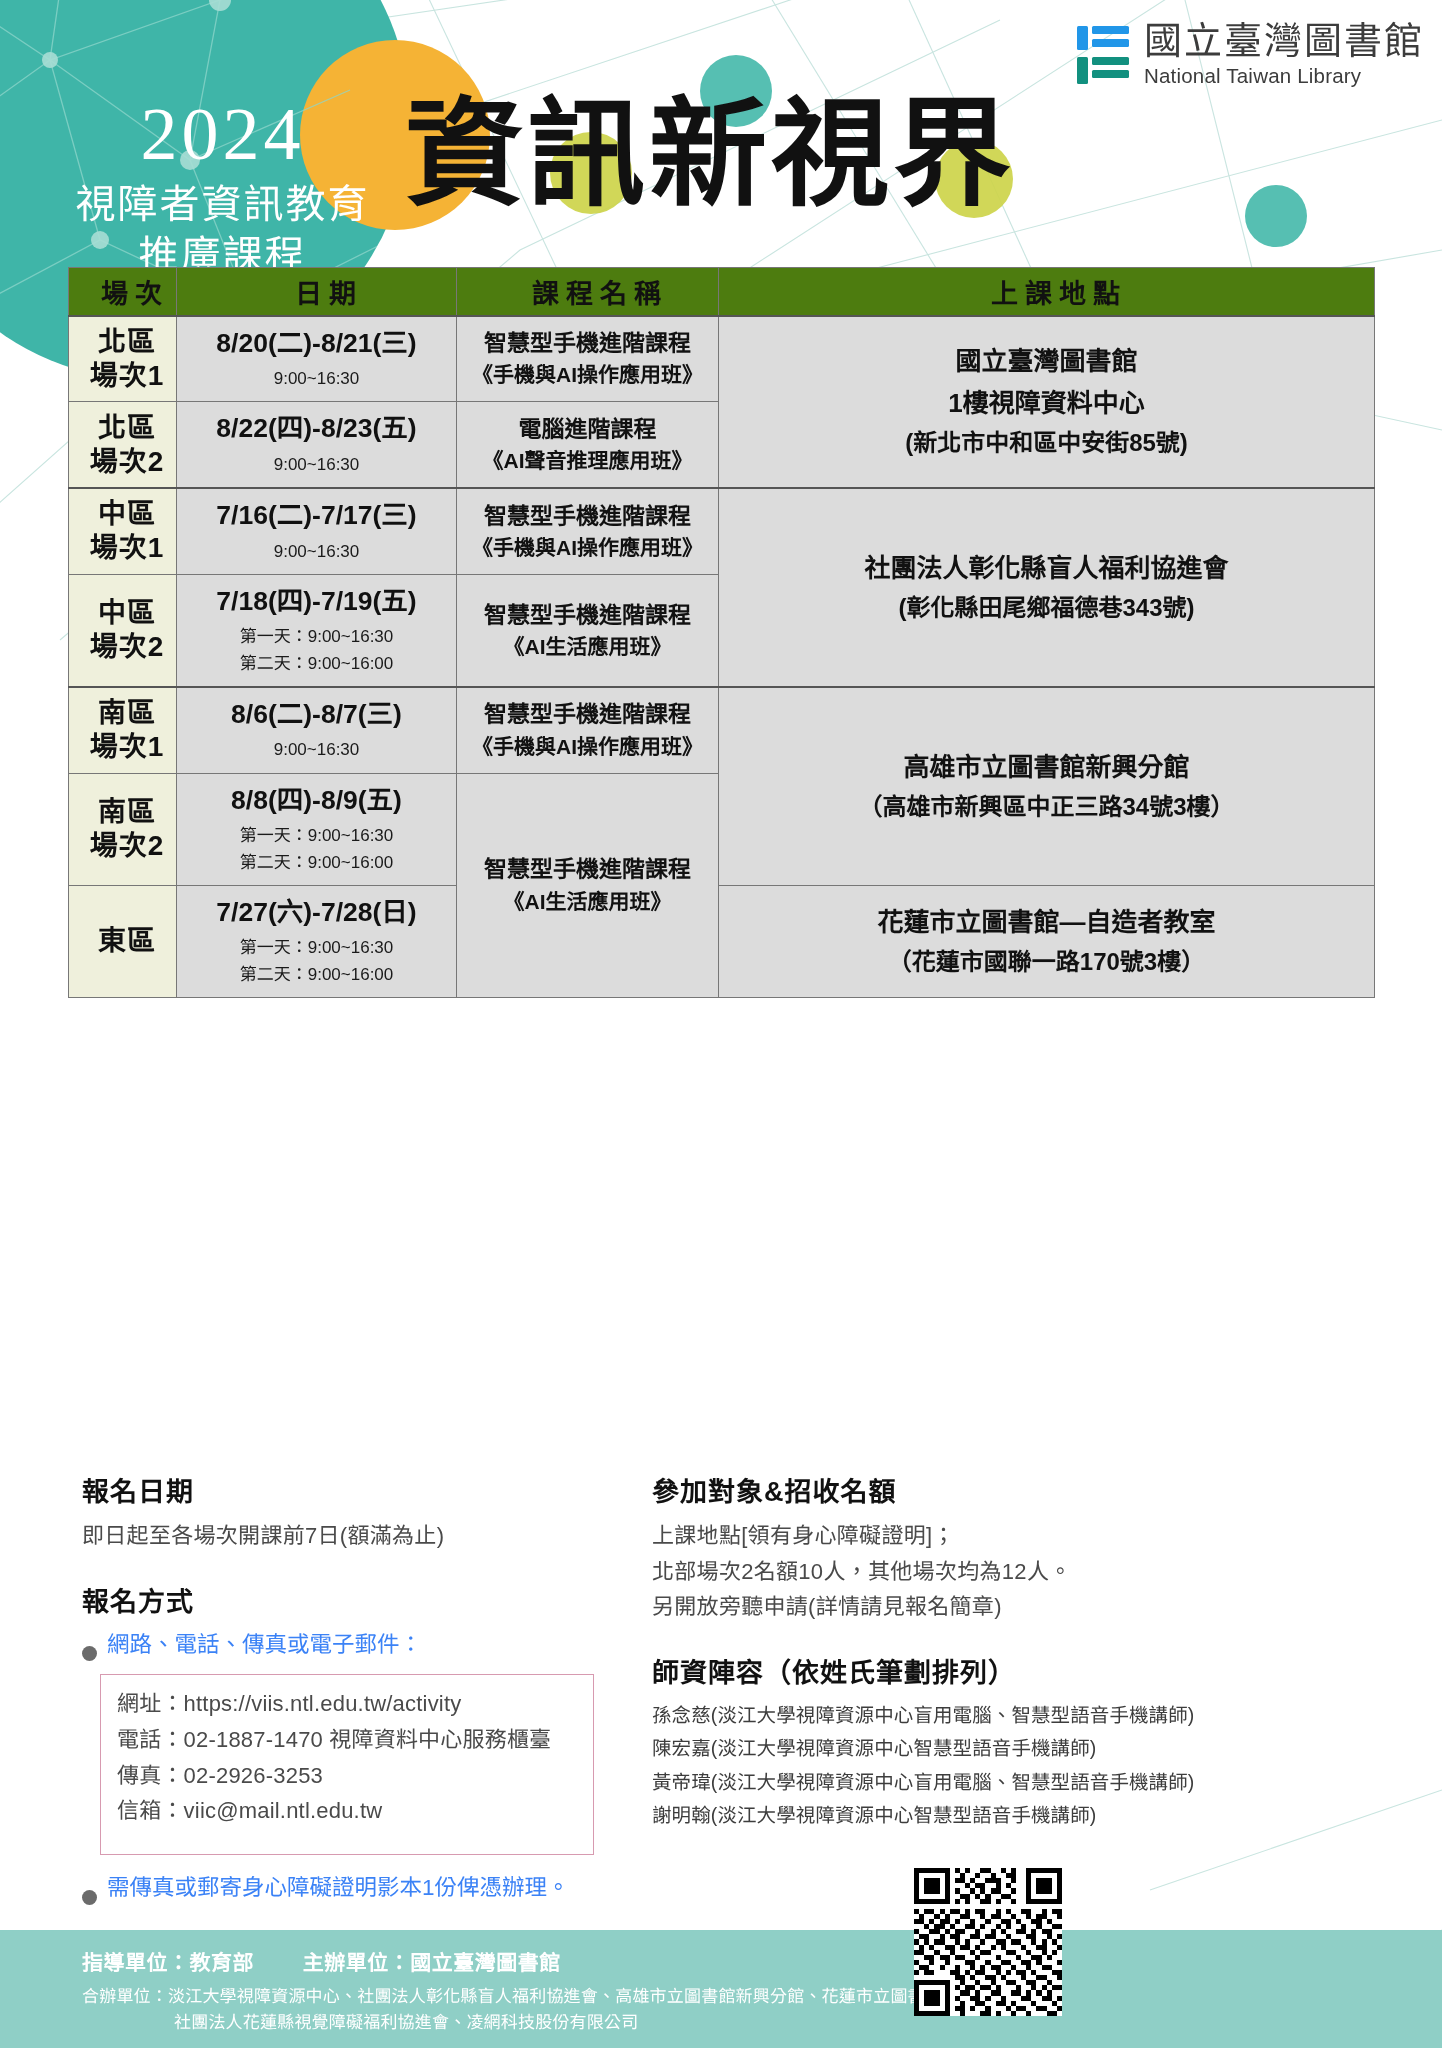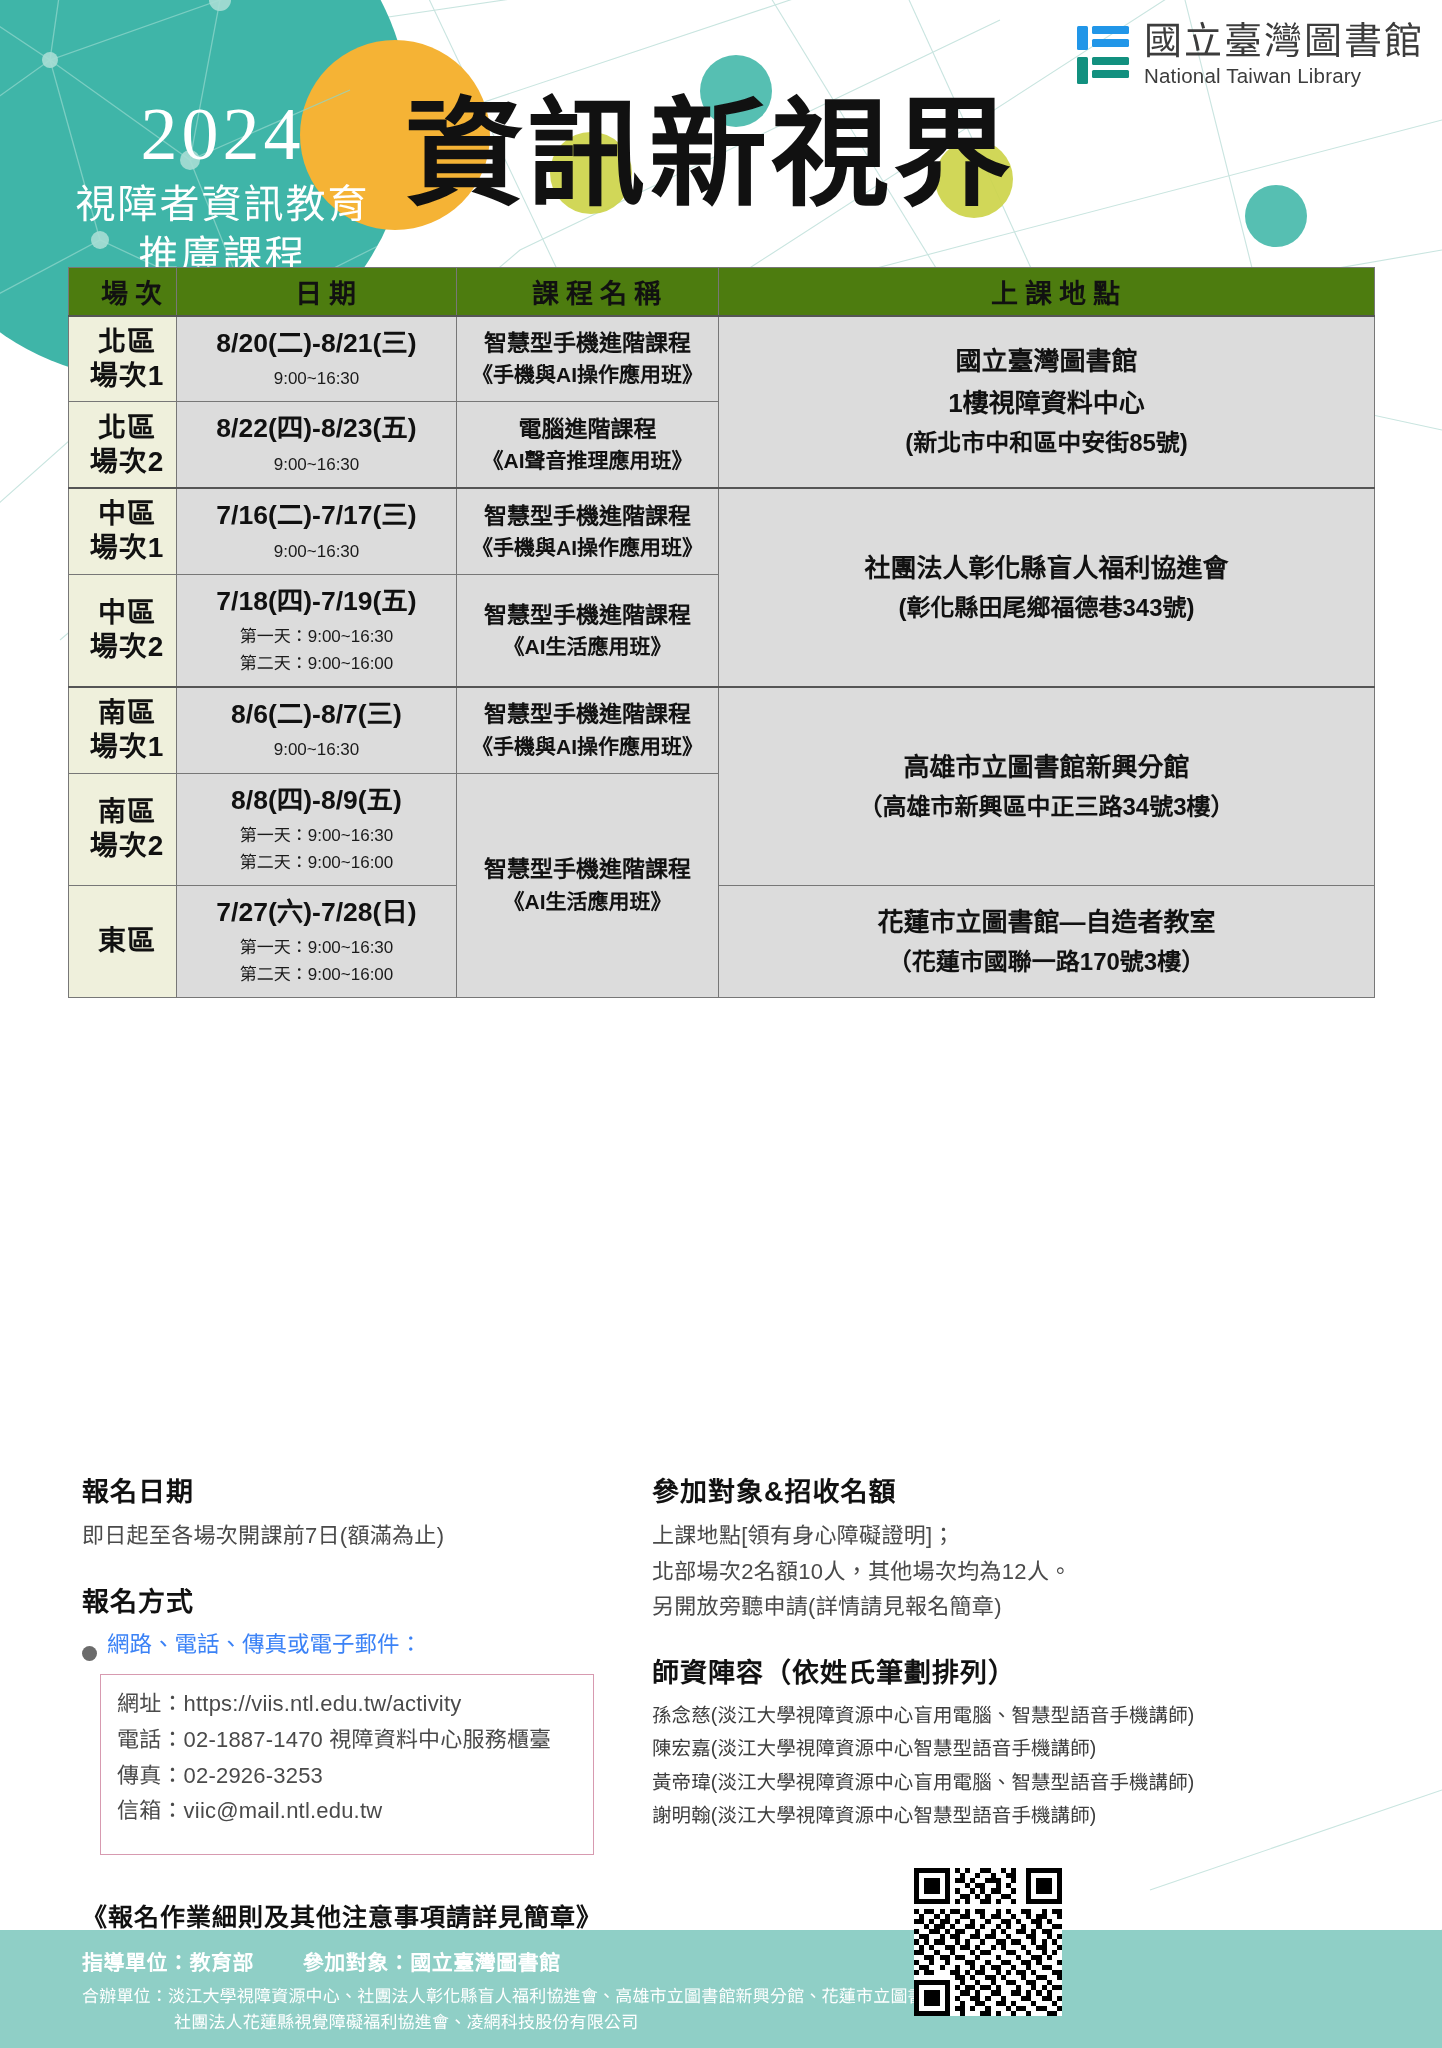--- a/index.html
+++ b/index.html
@@ -470,20 +470,24 @@
 
       <div class="contact-box">
         <div>網址：https://viis.ntl.edu.tw/activity</div>
         <div>電話：02-1887-1470 視障資料中心服務櫃臺</div>
         <div>傳真：02-2926-3253</div>
         <div>信箱：viic@mail.ntl.edu.tw</div>
       </div>
 
       <div class="gap-md"></div>
 
+      <div class="bullet-row">
+        <span class="dot"></span>
+        <span>需傳真或郵寄身心障礙證明影本1份俾憑辦理。</span>
+      </div>
 
       <div class="note-strong">《報名作業細則及其他注意事項請詳見簡章》</div>
     </div>
 
     <div class="col-right">
       <div class="sec-head">參加對象&amp;招收名額</div>
       <div id="target-lines">
           <div class="sec-line">上課地點[領有身心障礙證明]；</div>
           <div class="sec-line">北部場次2名額10人，其他場次均為12人。</div>
           <div class="sec-line">另開放旁聽申請(詳情請見報名簡章)</div>
@@ -542,21 +546,21 @@
       <path d="M9 26h1v1H9zM12 26h2v1h-2zM16 26h2v1h-2zM19 26h1v1h-1zM23 26h1v1h-1zM27 26h1v1h-1z"></path>
       <path d="M8 27h2v1H8zM11 27h1v1h-1zM14 27h1v1h-1zM18 27h1v1h-1zM20 27h2v1h-2zM24 27h2v1h-2zM28 27h1v1h-1z"></path>
       <path d="M9 28h1v1H9zM13 28h2v1h-2zM16 28h1v1h-1zM19 28h1v1h-1zM22 28h1v1h-1zM26 28h2v1h-2z"></path>
     </g>
   </svg>
 
   <div class="footer">
     <div class="f-row1">
       <span>指導單位：教育部</span>
       <span class="sp"></span>
-      <span>參加對象：國立臺灣圖書館</span>
+      <span>主辦單位：國立臺灣圖書館</span>
     </div>
     <div class="f-row2">
       <div>合辦單位：淡江大學視障資源中心、社團法人彰化縣盲人福利協進會、高雄市立圖書館新興分館、花蓮市立圖書館</div>
       <div style="padding-left:92px">社團法人花蓮縣視覺障礙福利協進會、凌網科技股份有限公司</div>
     </div>
   </div>
 
 </div>
 
 </body></html>

